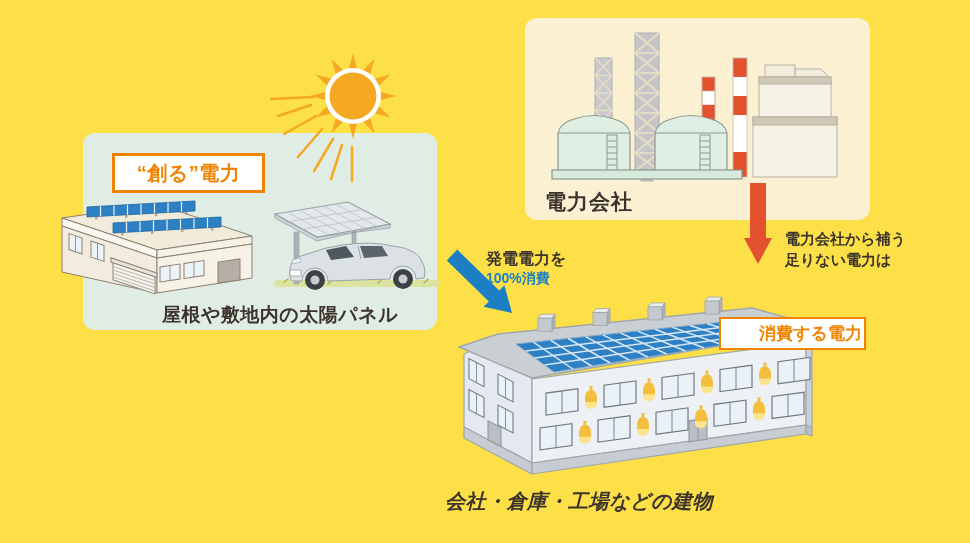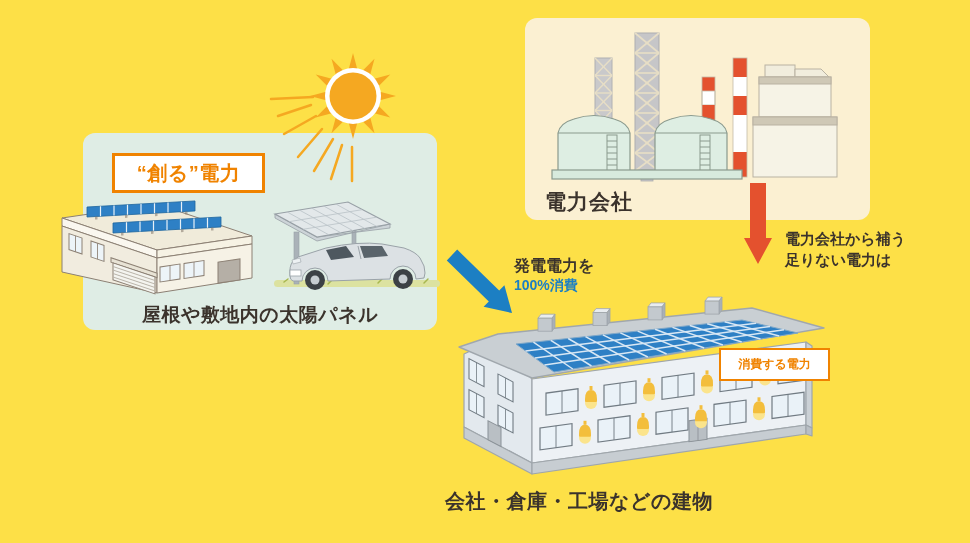--- a/index.html
+++ b/index.html
@@ -5,27 +5,27 @@
   html,body{margin:0;padding:0;background:#fff;}
   .canvas{position:relative;width:970px;height:543px;background:#fde047;overflow:hidden;
           font-family:"Liberation Sans","DejaVu Sans",sans-serif;}
   .abs{position:absolute;}
   .panel{border-radius:12px;}
   .panel-green{left:83px;top:133px;width:354px;height:197px;background:var(--mint);}
   .panel-cream{left:525px;top:18px;width:345px;height:202px;background:var(--cream);}
   .badge{background:#fff;border:3px solid var(--orange);color:var(--orange);
          font-weight:700;display:flex;align-items:center;justify-content:center;}
   .badge-create{left:112px;top:153px;width:147px;height:34px;font-size:20px;letter-spacing:.5px;}
-  .badge-consume{left:719px;top:348px;width:107px;height:29px;font-size:12px;}
+  .badge-consume{left:719px;top:317px;width:107px;height:29px;font-size:17px;padding-left:36px;}
   .caption{color:var(--ink);font-weight:700;}
-  .caption-solar{left:83px;top:302px;width:354px;text-align:center;font-size:19px;letter-spacing:.5px;}
+  .caption-solar{left:83px;top:302px;width:354px;text-align:center;font-size:19px;letter-spacing:.5px;padding-left:20px;}
   .caption-utility{left:545px;top:188px;width:210px;text-align:left;font-size:21px;letter-spacing:1px;}
-  .caption-building{left:445px;top:488px;font-size:20px;letter-spacing:.5px;}
+  .caption-building{left:445px;top:488px;font-size:20px;letter-spacing:.5px;font-style:italic;}
   .note{left:785px;top:228px;font-size:15px;line-height:21px;font-weight:700;color:var(--ink);}
-  .flow{left:514px;top:249px;font-weight:700;margin-top:7px;}
+  .flow{left:486px;top:249px;font-weight:700;}
   .flow-l1{font-size:16px;color:var(--ink);line-height:19px;}
   .flow-l2{font-size:14px;color:var(--blue);line-height:21px;}
   .f-sun{fill:var(--sun);} .s-sun{stroke:var(--sun);}
   .f-red{fill:var(--red);} .f-blue{fill:var(--blue);}
   .f-solar{fill:var(--solar);}
   .f-bulb{fill:var(--bulb);} .f-glow{fill:var(--bulb-glow);}
   svg{display:block;overflow:visible;}
 </style>
 </head>
 <body>

